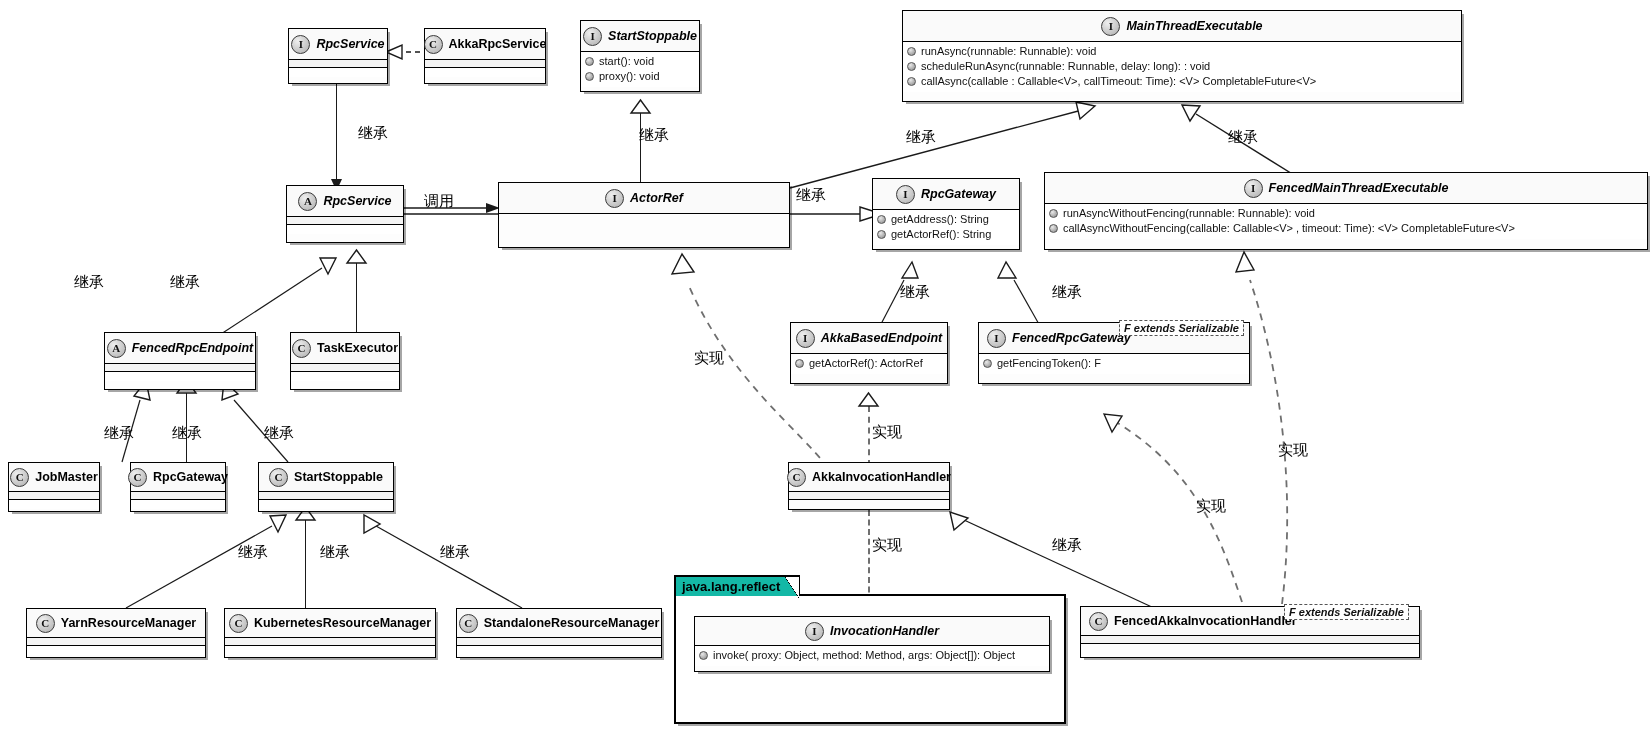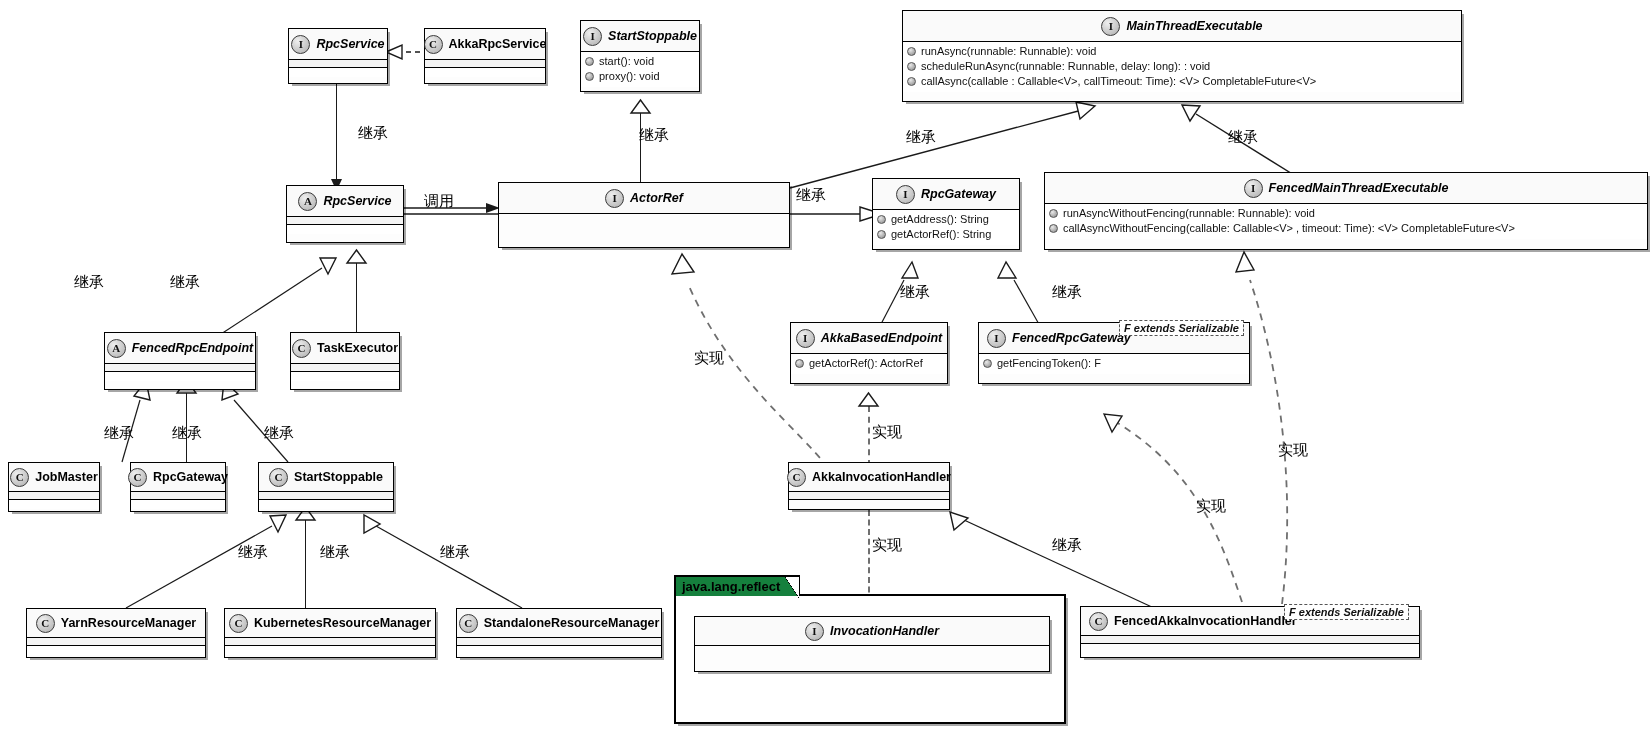--- a/index.html
+++ b/index.html
@@ -29,21 +29,21 @@
 
   
   .tparam{position:absolute;border:1.5px dashed #555;background:#fff;
         font-size:11px;font-style:italic;font-weight:bold;color:#111;
         padding:1px 4px;white-space:nowrap;z-index:6;}
 
   
   .pkg{position:absolute;border:2px solid #000;background:#fff;box-sizing:border-box;
        box-shadow:3px 3px 0 -1px rgba(0,0,0,.35);}
   .pkg-tab{position:absolute;top:-21px;left:-2px;height:21px;border:2px solid #000;
-       border-bottom:none;background:#15803d;font-size:13px;font-weight:bold;
+       border-bottom:none;background:#14b8a6;font-size:13px;font-weight:bold;
        padding:0 18px 0 6px;display:flex;align-items:center;box-sizing:border-box;}
   .pkg-tab::after{content:"";position:absolute;right:-1px;top:0;width:14px;height:21px;
        background:linear-gradient(to bottom left,#fff 49.4%,#000 49.4%,#000 51.4%,transparent 51.6%);}
   .vln{position:absolute;width:1.4px;background:#1a1a1a;}
   .vln.dash{background:none;border-left:2px dashed #6f6f6f;width:0;}
   .thead{position:absolute;}
   .thead svg{display:block;overflow:visible;}
 
   .lbl{position:absolute;font-size:15px;color:#000;white-space:nowrap;
        font-family:"DejaVu Sans","Liberation Sans",sans-serif;}
@@ -437,20 +437,26 @@
   <div class="pkg" style="left:674px;top:594px;width:392px;height:130px;">
     <div class="pkg-tab">
       <span>java.lang.reflect</span>
     </div>
   </div>
 
   <div class="node" style="left:694px;top:616px;width:356px;height:56px;">
     <div class="hdr" style="height:28px;">
       <span class="badge">I</span>
       <span class="cname italic">InvocationHandler</span>
+    </div>
+    <div class="ops">
+      <div class="op">
+          <span class="dot"></span>
+          <span>invoke( proxy: Object, method: Method, args: Object[]): Object</span>
+        </div>
     </div>
   </div>
 
   <div class="node" style="left:1080px;top:606px;width:340px;height:52px;">
     <div class="hdr" style="height:28px;justify-content:flex-start;padding-left:8px;">
       <span class="badge">C</span>
       <span class="cname plain">FencedAkkaInvocationHandler</span>
     </div>
     <div class="strip"></div>
   </div>

